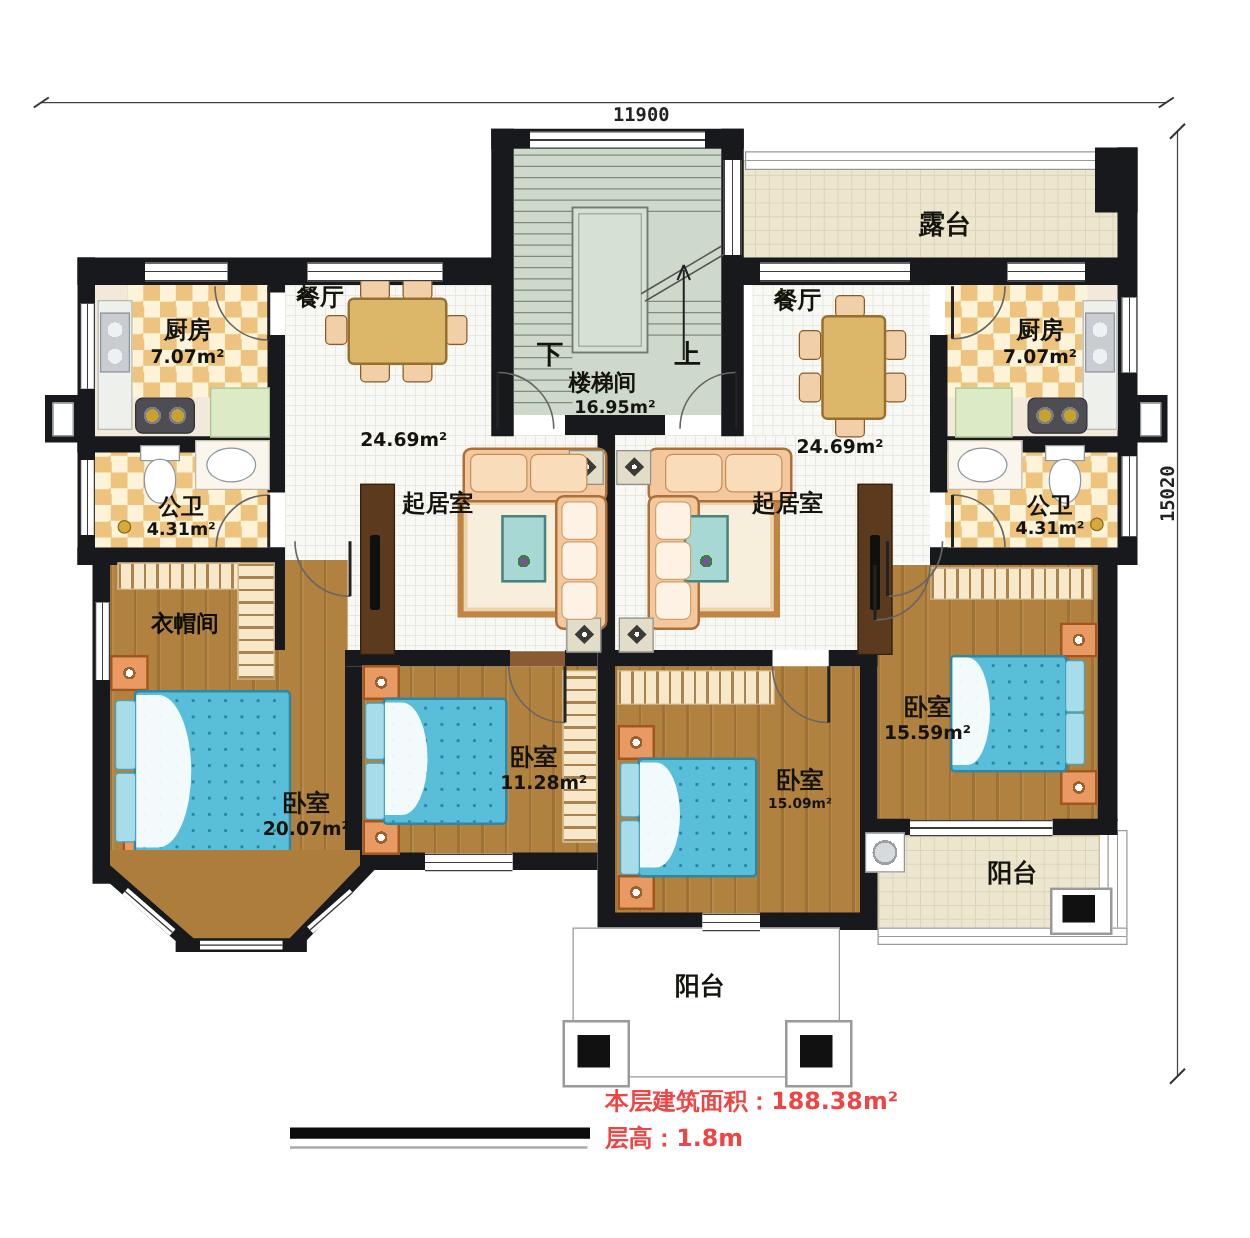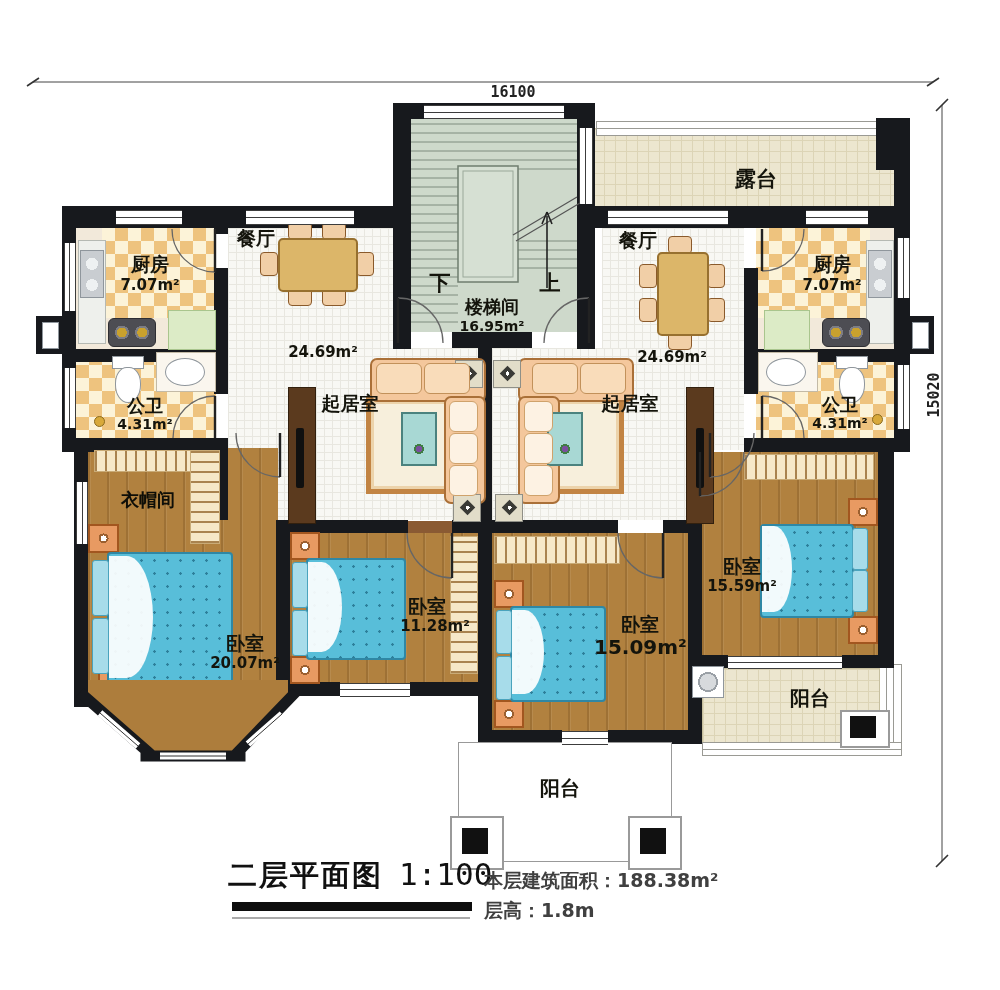--- a/index.html
+++ b/index.html
@@ -53,21 +53,21 @@
   .colI{position:absolute;background:#111;z-index:5}
   .lbl{position:absolute;font-weight:bold;color:#14140c;text-align:center;white-space:nowrap;line-height:1.05;z-index:7}
   .dim{position:absolute;font-weight:bold;color:#222;text-align:center;z-index:7;
        font-family:"DejaVu Sans Mono","Liberation Mono",monospace}
   svg.ovl{position:absolute;z-index:6;pointer-events:none}
   #titleblock{position:absolute;left:228px;top:856px;z-index:7;display:flex;align-items:flex-start}
   #t-main{font-weight:bold;font-size:29px;letter-spacing:2px;color:#111}
   #t-scale{font-size:31px;color:#111;margin-left:16px;font-family:"DejaVu Sans Mono","Liberation Mono",monospace}
   #t-bar{position:absolute;left:232px;top:902px;width:240px;height:9px;background:#0d0d0d;z-index:7}
   #t-line{position:absolute;left:232px;top:917px;width:238px;height:2px;background:#aaa;z-index:7}
-  .info{position:absolute;left:484px;z-index:7;font-size:19px;font-weight:bold;color:#404040;white-space:nowrap}
+  .info{position:absolute;left:484px;z-index:7;font-size:19px;font-weight:bold;color:#ef4444;white-space:nowrap}
 </style>
 </head>
 <body>
 
 <div id="plan">
 
   <div class="flrC" style="left:592px;top:128px;width:314px;height:80px"></div>
   <div class="flrG" style="left:411px;top:119px;width:166px;height:213px"></div>
   <div class="flrM" style="left:76px;top:228px;width:140px;height:124px"></div>
   <div class="flrK" style="left:102px;top:228px;width:114px;height:90px"></div>
@@ -304,21 +304,21 @@
       <path d="M452,578 A45,45 0 0 1 407,533"></path>
       <path d="M744,452 A44,44 0 0 1 700,496"></path>
     </g>
     <g stroke="#222" stroke-width="2.4" fill="none">
       <path d="M215,229 V272 M215,438 V396 M398,343 V298 M589,343 V298 M280,433 V477 M710,433 V477
                M762,438 V396 M762,229 V271 M663,533 V578 M452,533 V578 M700,452 V496"></path>
     </g>
   </svg>
 
   <div class="lbl" style="left:720px;top:168px;width:72px;font-size:21px">露台</div>
-  <div class="lbl" style="left:450px;top:298px;width:84px;font-size:18px">楼梯间</div>
+  <div class="lbl" style="left:440px;top:298px;width:84px;font-size:18px">楼梯间</div>
   <div class="lbl" style="left:450px;top:319px;width:84px;font-size:14px">16.95m²</div>
   <div class="lbl" style="left:426px;top:272px;width:28px;font-size:21px">下</div>
   <div class="lbl" style="left:536px;top:272px;width:28px;font-size:21px">上</div>
   <div class="lbl" style="left:108px;top:255px;width:84px;font-size:19px">厨房</div>
   <div class="lbl" style="left:108px;top:278px;width:84px;font-size:15px">7.07m²</div>
   <div class="lbl" style="left:790px;top:255px;width:84px;font-size:19px">厨房</div>
   <div class="lbl" style="left:790px;top:278px;width:84px;font-size:15px">7.07m²</div>
   <div class="lbl" style="left:214px;top:229px;width:84px;font-size:19px">餐厅</div>
   <div class="lbl" style="left:281px;top:345px;width:84px;font-size:15px">24.69m²</div>
   <div class="lbl" style="left:596px;top:231px;width:84px;font-size:19px">餐厅</div>
@@ -328,31 +328,27 @@
   <div class="lbl" style="left:103px;top:397px;width:84px;font-size:18px">公卫</div>
   <div class="lbl" style="left:103px;top:417px;width:84px;font-size:14px">4.31m²</div>
   <div class="lbl" style="left:798px;top:396px;width:84px;font-size:18px">公卫</div>
   <div class="lbl" style="left:798px;top:416px;width:84px;font-size:14px">4.31m²</div>
   <div class="lbl" style="left:110px;top:491px;width:76px;font-size:18px;color:#0e0e08">衣帽间</div>
   <div class="lbl" style="left:203px;top:634px;width:84px;font-size:19px">卧室</div>
   <div class="lbl" style="left:200px;top:656px;width:90px;font-size:15px">20.07m²</div>
   <div class="lbl" style="left:385px;top:597px;width:84px;font-size:19px">卧室</div>
   <div class="lbl" style="left:390px;top:619px;width:90px;font-size:15px">11.28m²</div>
   <div class="lbl" style="left:598px;top:615px;width:84px;font-size:19px">卧室</div>
-  <div class="lbl" style="left:594px;top:637px;width:92px;font-size:20px">15.09m²</div>
+  <div class="lbl" style="left:594px;top:637px;width:92px;font-size:11px">15.09m²</div>
   <div class="lbl" style="left:700px;top:557px;width:84px;font-size:19px">卧室</div>
   <div class="lbl" style="left:696px;top:579px;width:92px;font-size:15px">15.59m²</div>
   <div class="lbl" style="left:525px;top:778px;width:70px;font-size:20px">阳台</div>
   <div class="lbl" style="left:775px;top:688px;width:70px;font-size:20px">阳台</div>
 
-  <div class="dim" style="left:478px;top:83px;width:70px;font-size:15px">16100</div>
+  <div class="dim" style="left:478px;top:83px;width:70px;font-size:15px">11900</div>
   <div class="dim" style="left:896px;top:386px;width:76px;font-size:15px;transform:rotate(-90deg)">15020</div>
 
-  <div id="titleblock">
-    <span id="t-main">二层平面图</span>
-    <span id="t-scale">1:100</span>
-  </div>
   <div id="t-bar"></div>
   <div id="t-line"></div>
   <div class="info" style="top:868px">本层建筑面积：188.38m²</div>
   <div class="info" style="top:898px">层高：1.8m</div>
 
 </div>
 
 </body></html>

